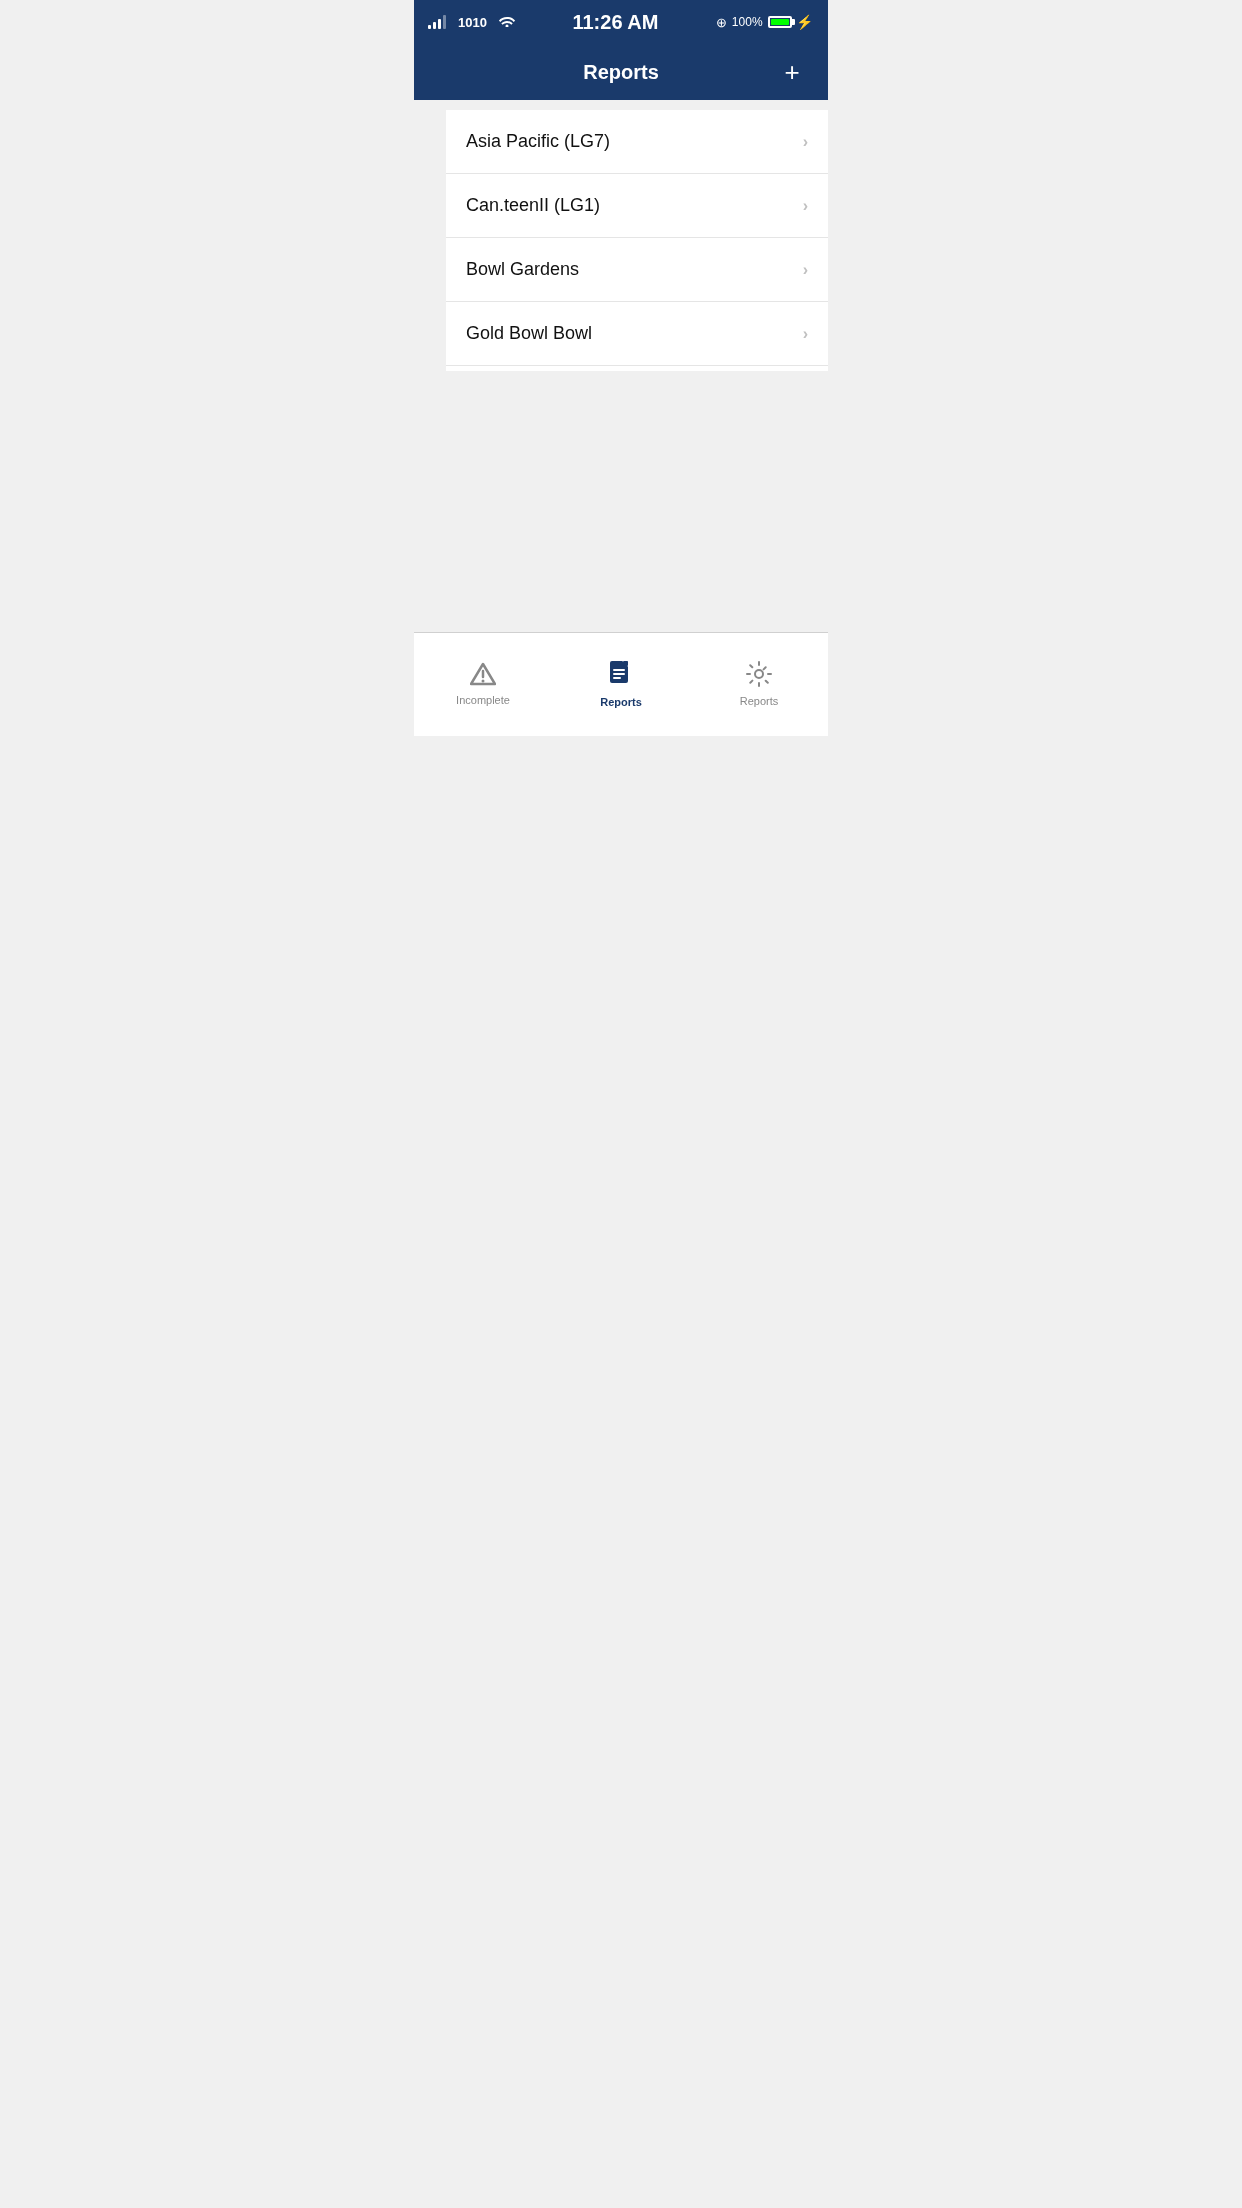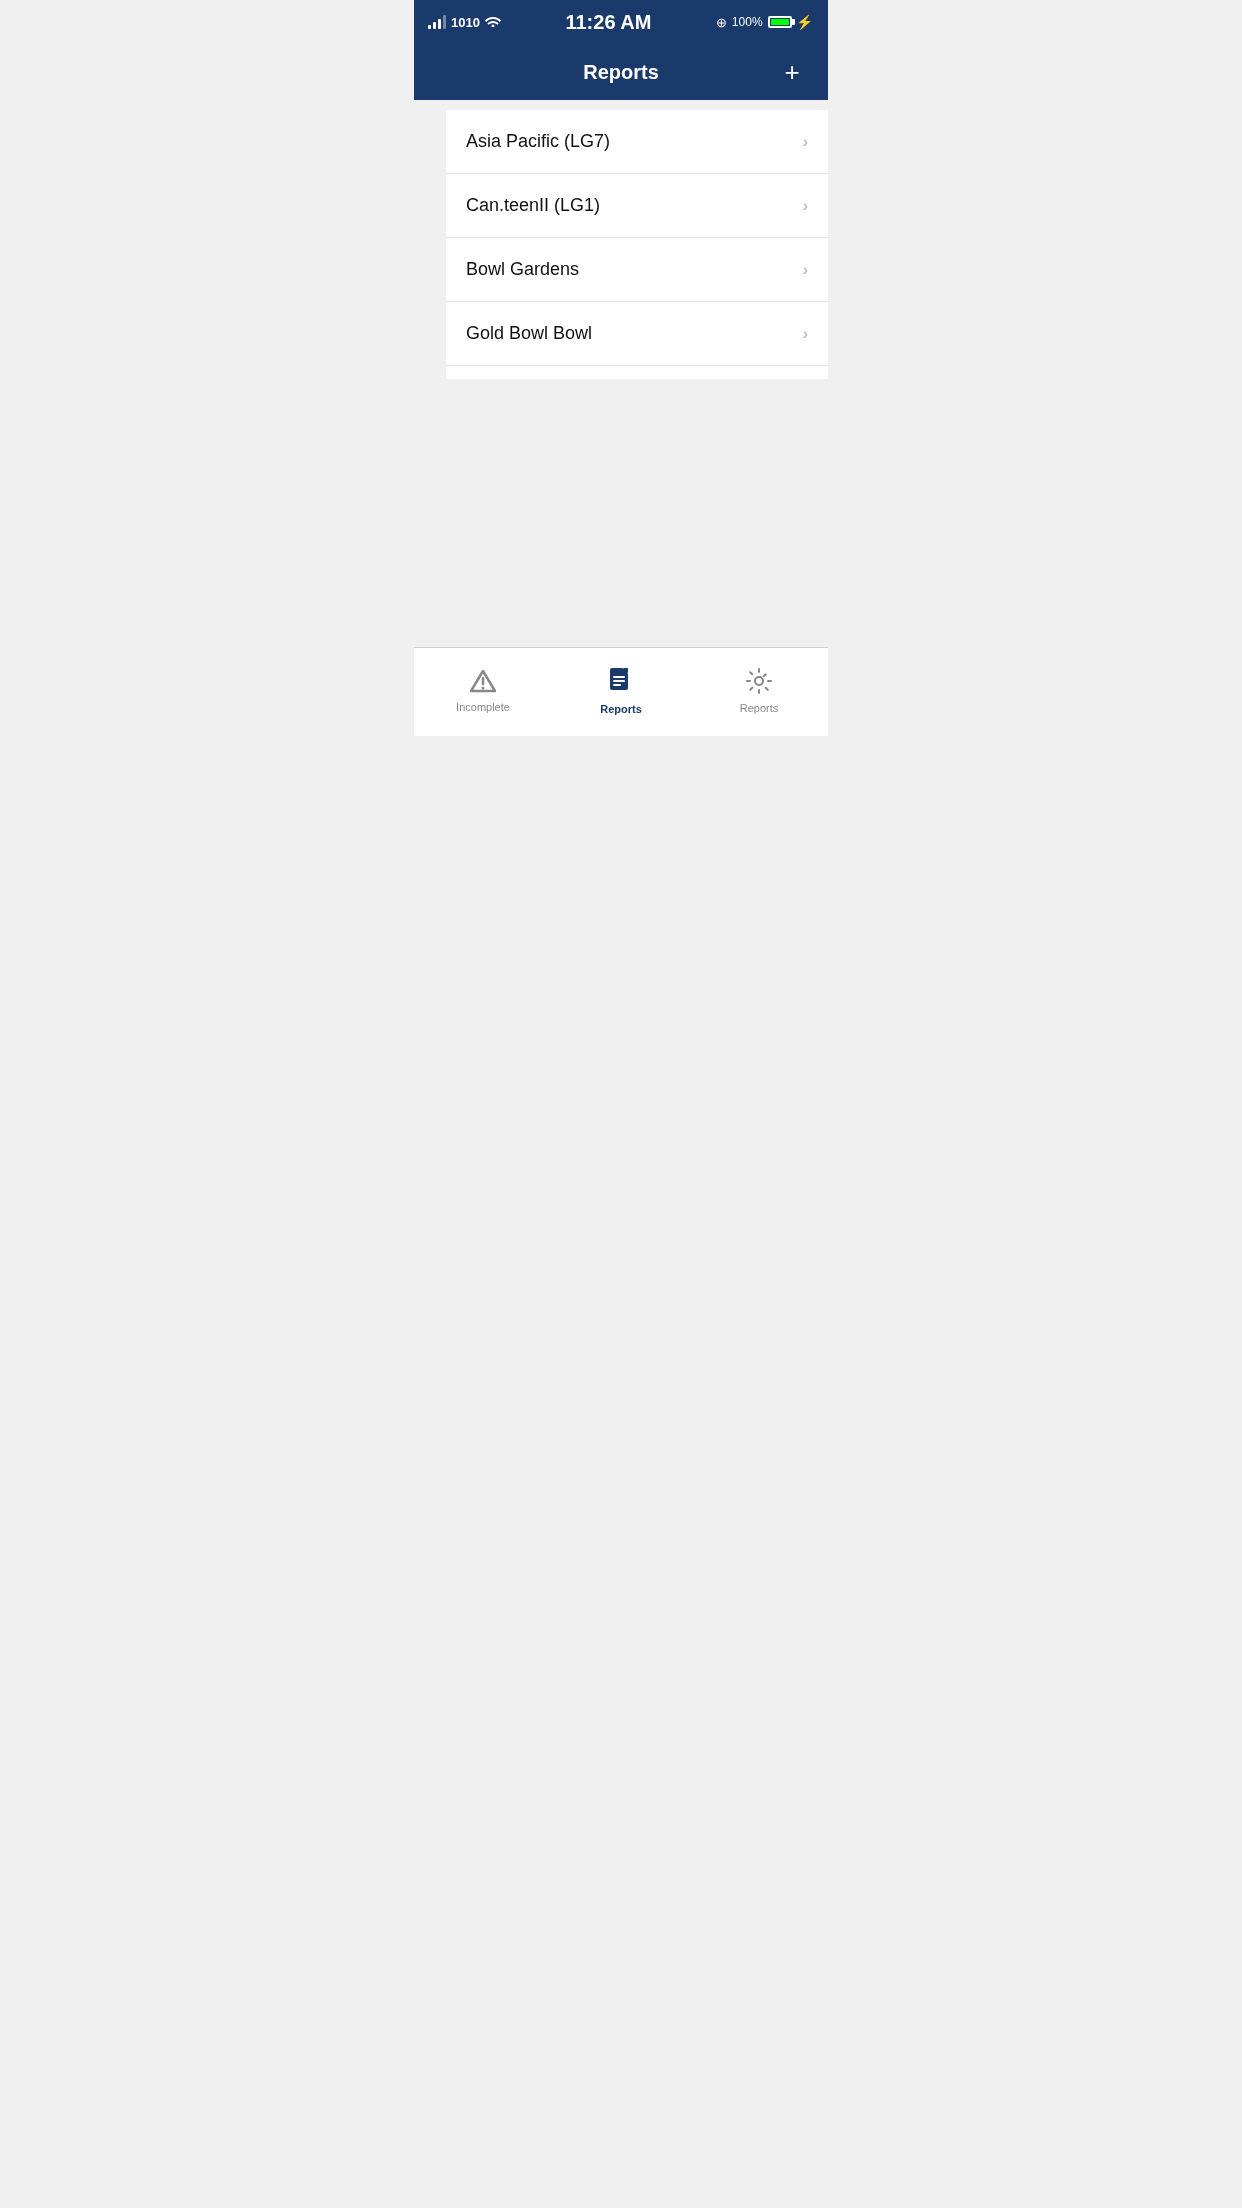--- a/index.html
+++ b/index.html
@@ -29,21 +29,21 @@
       justify-content: space-between;
       align-items: center;
       padding: 6px 14px;
       height: 44px;
       flex-shrink: 0;
     }
 
     .status-left {
       display: flex;
       align-items: center;
-      gap: 5px;
+      gap: 12px;
       font-size: 13px;
       font-weight: 600;
     }
 
     .signal-bars {
       display: flex;
       align-items: flex-end;
       gap: 2px;
       height: 14px;
     }
@@ -188,21 +188,21 @@
       background: #f0f0f0;
     }
 
     
     .tab-bar {
       background: white;
       border-top: 1px solid #d0d0d0;
       display: flex;
       justify-content: space-around;
       align-items: center;
-      height: 89px;
+      height: 104px;
       flex-shrink: 0;
       padding-bottom: 10px;
     }
 
     .tab-item {
       display: flex;
       flex-direction: column;
       align-items: center;
       justify-content: center;
       gap: 4px;

